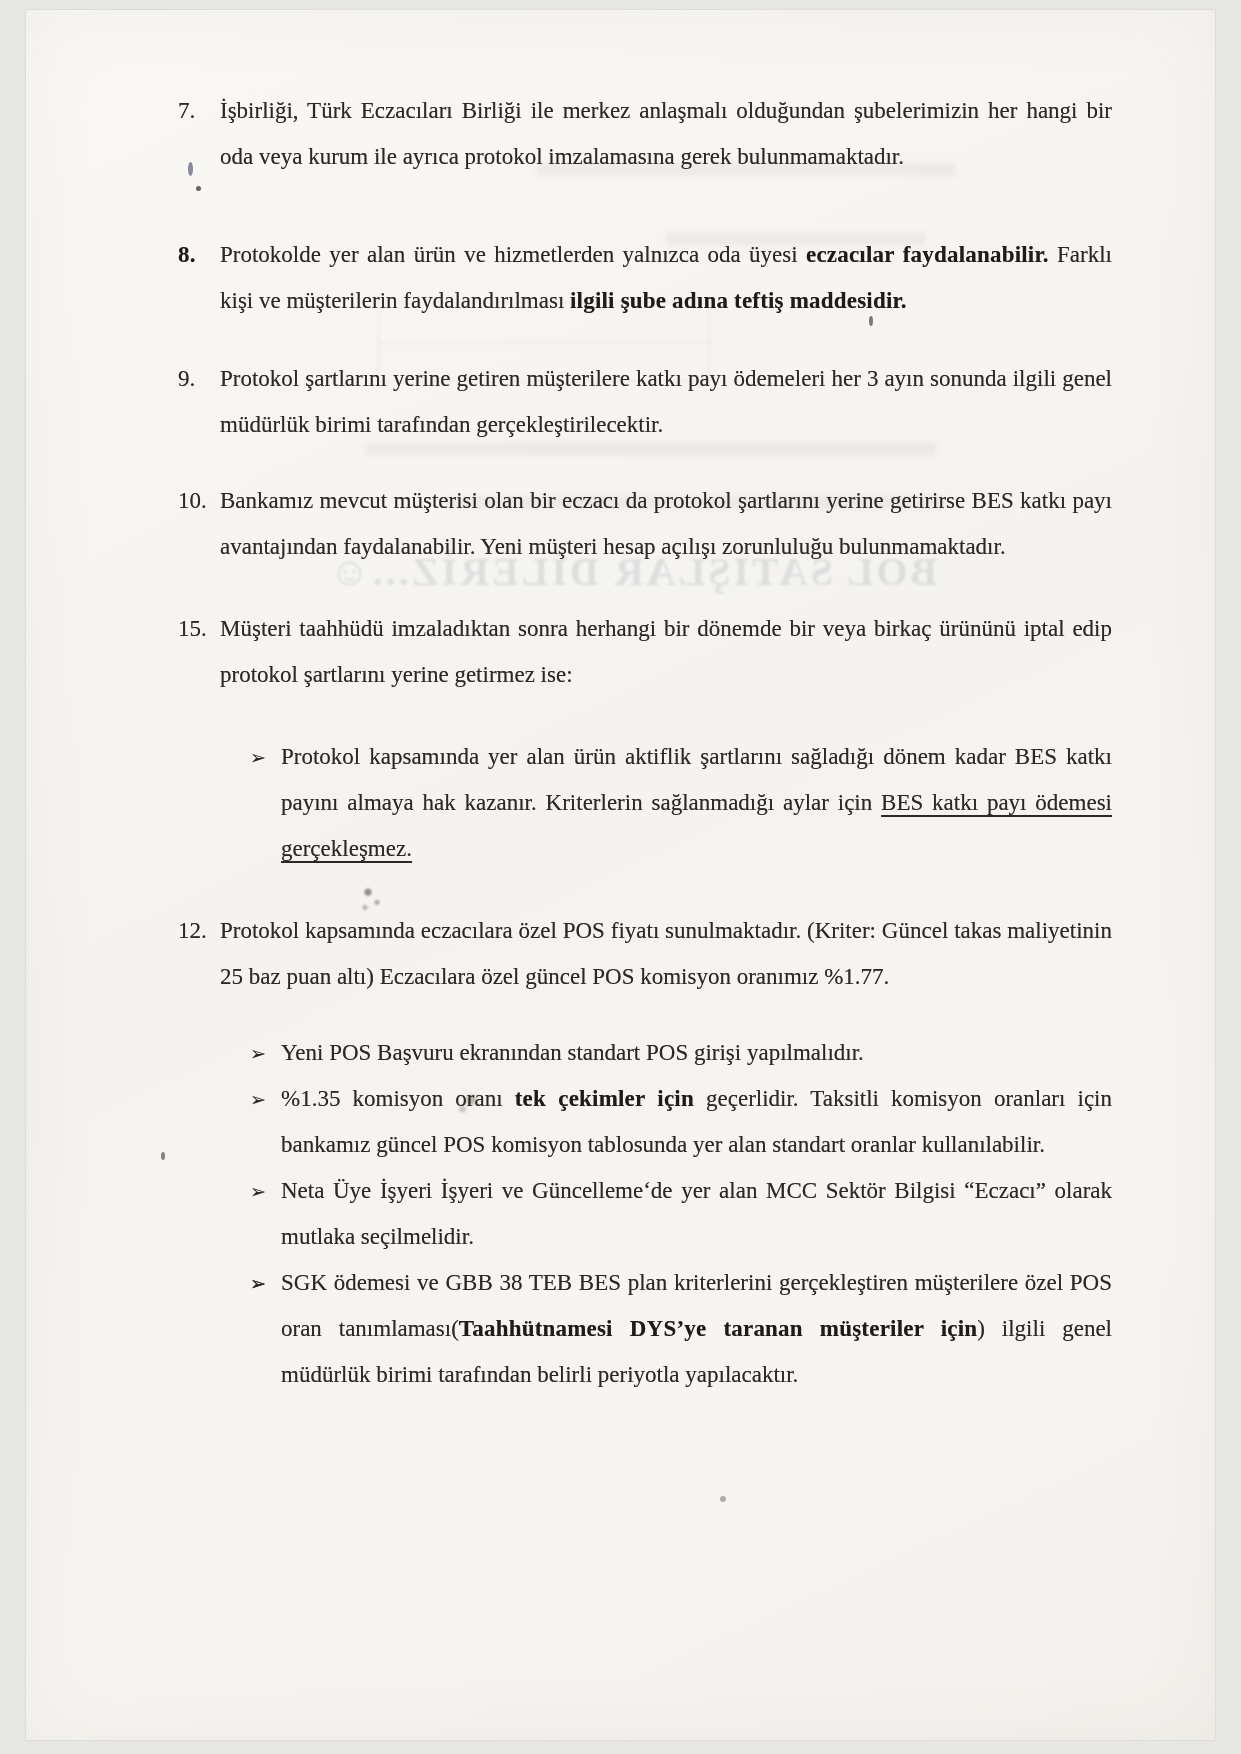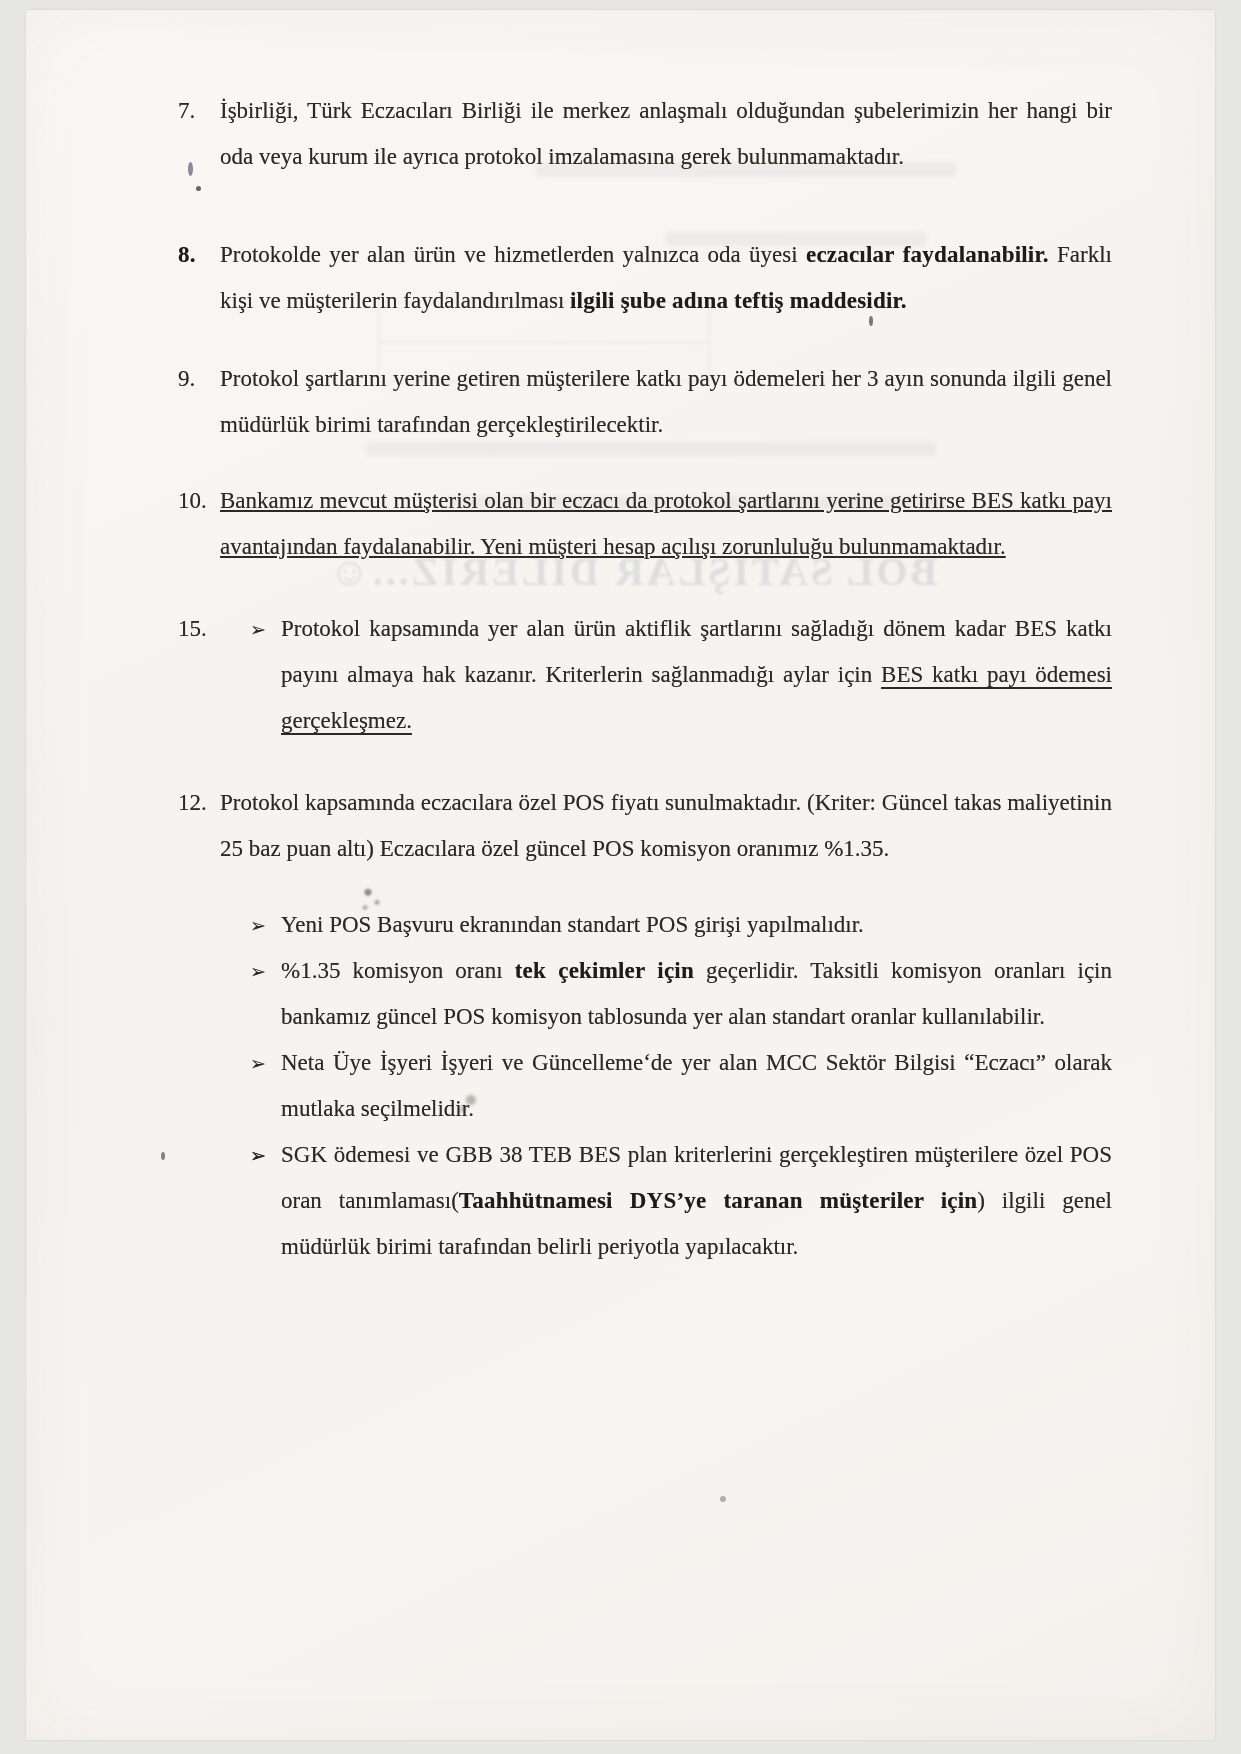--- a/index.html
+++ b/index.html
@@ -9,21 +9,21 @@
     box-shadow:inset 0 0 80px rgba(90,85,70,.05), 0 0 2px rgba(0,0,0,.15);}
   .content{position:absolute;left:152px;top:78px;width:934px;z-index:3;
     color:#2c2823;font-size:23px;line-height:46px;
     text-shadow:0 0 .6px rgba(44,40,35,.5);}
   .item{position:relative;padding-left:42px;text-align:justify;}
   .item .num{position:absolute;left:0;top:0;}
   .b{font-weight:700;color:#1f1c18;letter-spacing:.2px;}
   .ul{text-decoration:underline;text-decoration-thickness:1.5px;text-underline-offset:5px;}
   #item8{margin-top:52px;}
   #item9{margin-top:32px;}
-  #item10{margin-top:30px;text-decoration:underline;}
+  #item10{margin-top:30px;}
   #item11{margin-top:36px;}
   #bullets11{margin-top:36px;}
   #item12{margin-top:36px;}
   #bullets12{margin-top:30px;}
   #item13{margin-top:24px;}
   .bullet{position:relative;padding-left:103px;text-align:justify;}
   .glyph{position:absolute;left:72px;top:0px;font-family:"DejaVu Sans",sans-serif;
     font-size:19px;color:#2c2823;}
   
   .bleed{position:absolute;z-index:1;filter:blur(2px);background:rgba(70,70,95,.055);
@@ -88,32 +88,33 @@
       <span>Protokol şartlarını yerine getiren müşterilere katkı payı ödemeleri her 3 ayın sonunda ilgili genel müdürlük birimi tarafından gerçekleştirilecektir.</span>
     </div>
 
     <div class="item" id="item10">
       <span class="num">10.</span>
       <span>Bankamız mevcut müşterisi olan bir eczacı da protokol şartlarını yerine getirirse BES katkı payı avantajından faydalanabilir. Yeni müşteri hesap açılışı zorunluluğu bulunmamaktadır.</span>
     </div>
 
     <div class="item" id="item11">
       <span class="num">15.</span>
+      <span>Müşteri taahhüdü imzaladıktan sonra herhangi bir dönemde bir veya birkaç ürününü iptal edip protokol şartlarını yerine getirmez ise:</span>
     </div>
 
     <div id="bullets11">
       <div class="bullet">
         <span class="glyph">➢</span>
         <span><span>Protokol kapsamında yer alan ürün aktiflik şartlarını sağladığı dönem kadar BES katkı payını almaya hak kazanır. Kriterlerin sağlanmadığı aylar için </span><span class="ul">BES katkı payı ödemesi gerçekleşmez.</span></span>
       </div>
     </div>
 
     <div class="item" id="item12">
       <span class="num">12.</span>
-      <span>Protokol kapsamında eczacılara özel POS fiyatı sunulmaktadır. (Kriter: Güncel takas maliyetinin 25 baz puan altı) Eczacılara özel güncel POS komisyon oranımız %1.35.</span>
+      <span>Protokol kapsamında eczacılara özel POS fiyatı sunulmaktadır. (Kriter: Güncel takas maliyetinin 25 baz puan altı) Eczacılara özel güncel POS komisyon oranımız %1.77.</span>
     </div>
 
     <div id="bullets12">
       <div class="bullet">
         <span class="glyph">➢</span>
         <span>Yeni POS Başvuru ekranından standart POS girişi yapılmalıdır.</span>
       </div>
       <div class="bullet">
         <span class="glyph">➢</span>
         <span><span>%1.35 komisyon oranı </span><span class="b">tek çekimler için</span><span> geçerlidir. Taksitli komisyon oranları için bankamız güncel POS komisyon tablosunda yer alan standart oranlar kullanılabilir.</span></span>

